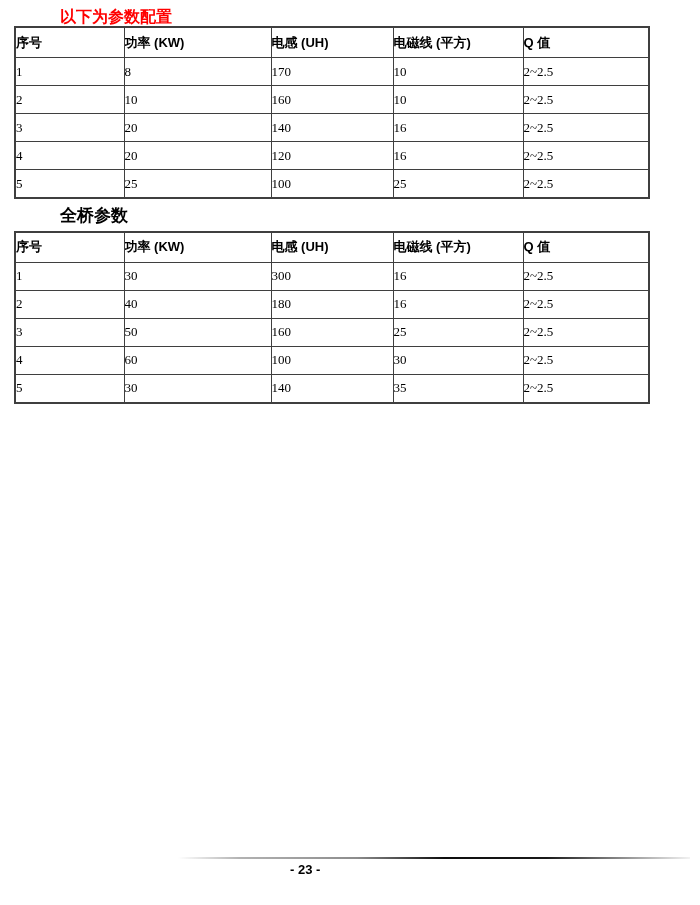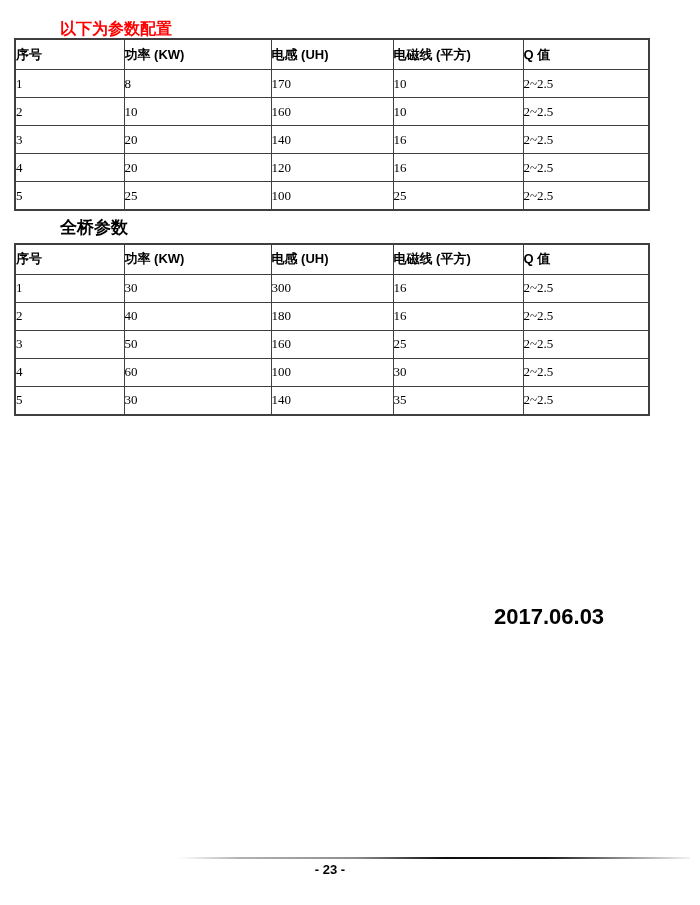--- a/index.html
+++ b/index.html
@@ -5,21 +5,21 @@
   html, body { margin: 0; padding: 0; }
   body {
     width: 700px;
     height: 905px;
     background: #ffffff;
     position: relative;
     font-family: "Liberation Sans", sans-serif;
     color: #000000;
     overflow: hidden;
   }
-  .page { padding-top: 20px; }
+  .page { padding-top: 8px; }
 
   .config-title {
     margin: 0 0 0 60px;
     font-size: 16px;
     line-height: 1.15;
     font-weight: 700;
     color: #FF0000;
   }
 
   .table-title {
@@ -82,21 +82,21 @@
       rgba(0,0,0,0.90) 72%,
       rgba(0,0,0,0.35) 90%,
       rgba(0,0,0,0.05) 100%);
   }
 
   .page-number {
     position: absolute;
     top: 862px;
     left: 290px;
     width: 80px;
-    text-align: center;
+    text-align: left;
     font-size: 13px;
     font-weight: 700;
     font-family: "Liberation Sans", sans-serif;
   }
 </style>
 </head>
 <body>
 
 <div class="page">
 
@@ -212,19 +212,18 @@
             <td>5</td>
             <td>30</td>
             <td>140</td>
             <td>35</td>
             <td>2~2.5</td>
           </tr>
         </tbody>
     </table>
   </section>
 
-  <div class="doc-date">2017.06.03</div>
 
   <div class="footer-rule"></div>
 
   <div class="page-number">- 23 -</div>
 
 </div>
 
 </body></html>

